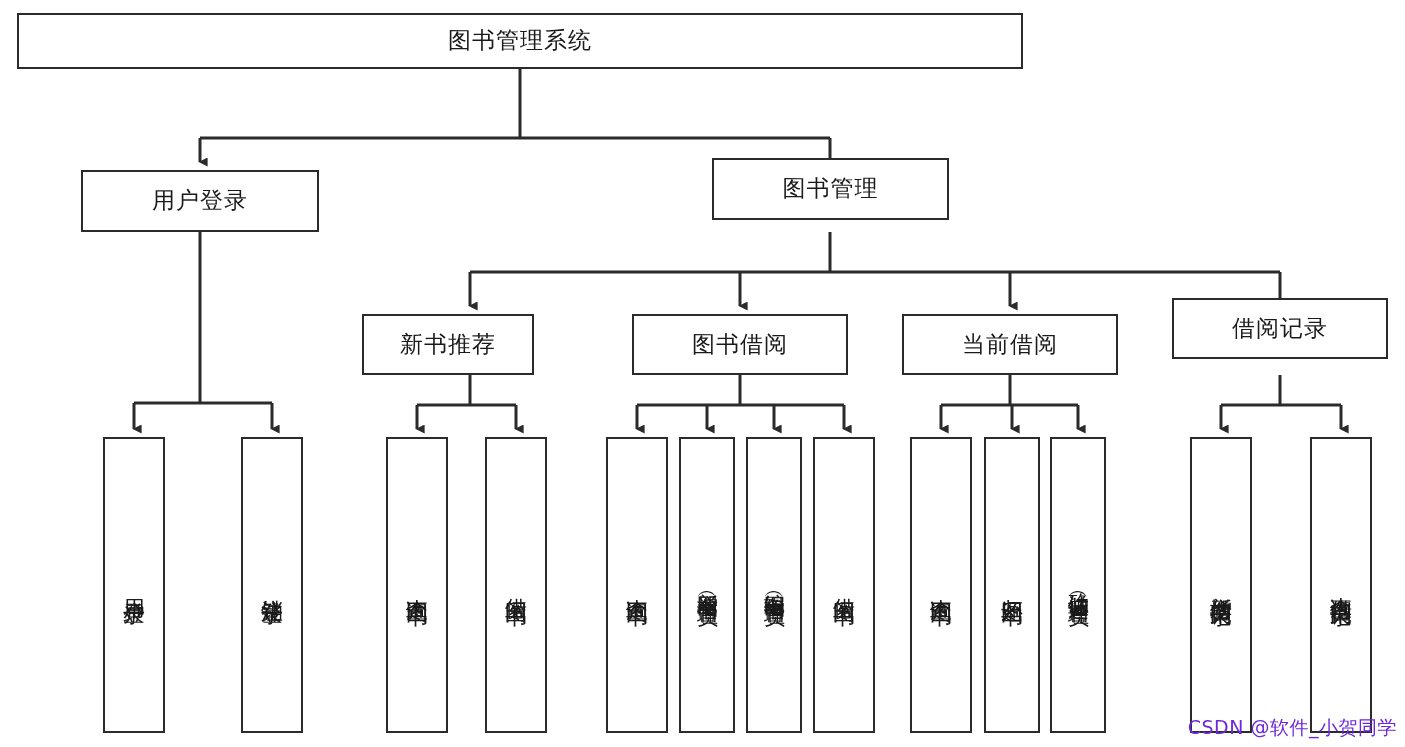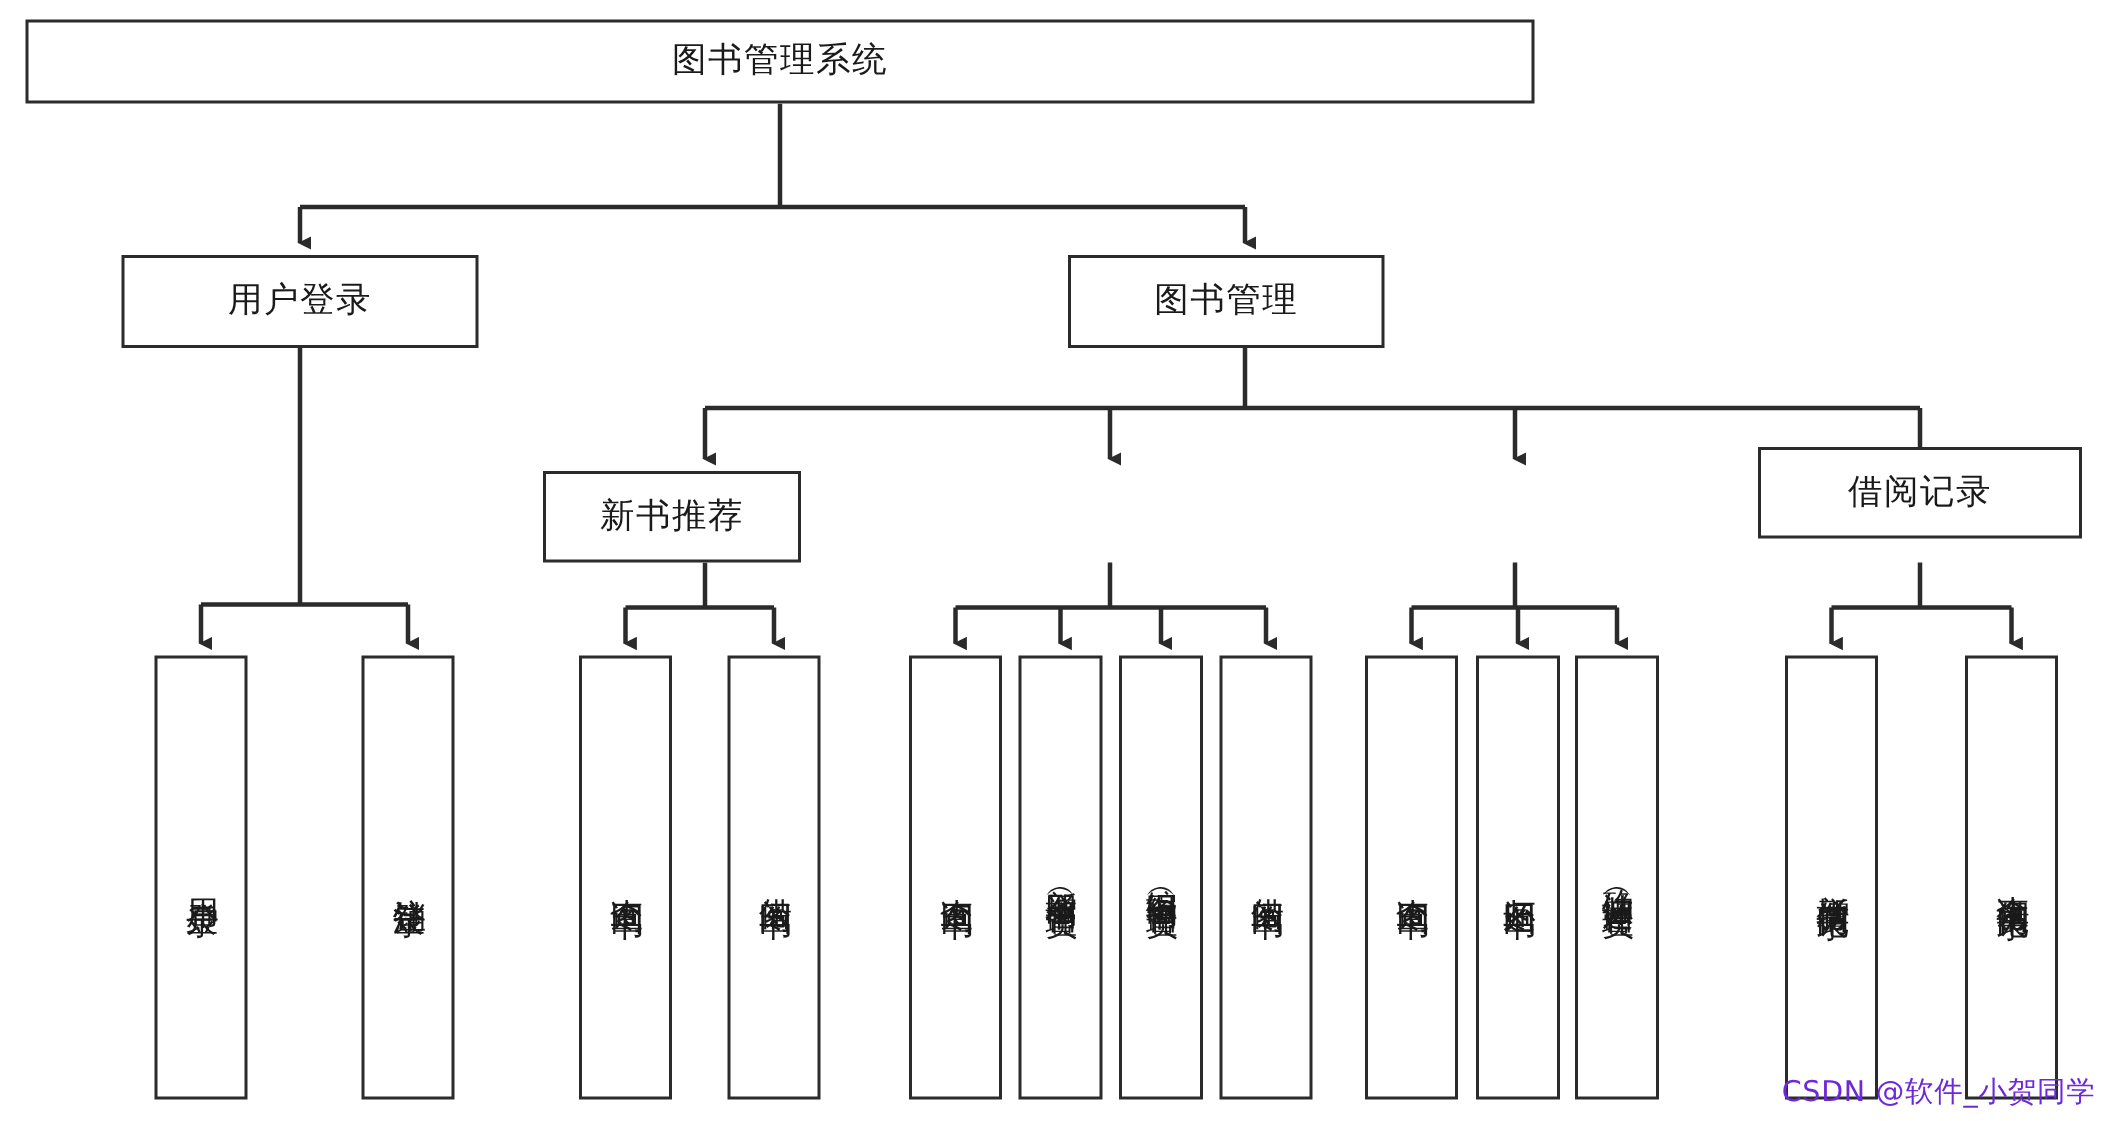--- a/index.html
+++ b/index.html
@@ -122,26 +122,32 @@
     </g>
   </svg>
 
   <div class="node-box horizontal" style="left:17px;top:13px;width:1006px;height:56px;">
     <span class="node-label">图书管理系统</span>
   </div>
 
   <div class="node-box horizontal" style="left:81px;top:170px;width:238px;height:62px;">
     <span class="node-label">用户登录</span>
   </div>
-  <div class="node-box horizontal" style="left:712px;top:170px;width:211px;height:62px;">
+  <div class="node-box horizontal" style="left:712px;top:158px;width:237px;height:62px;">
     <span class="node-label">图书管理</span>
   </div>
 
   <div class="node-box horizontal" style="left:362px;top:314px;width:172px;height:61px;">
     <span class="node-label">新书推荐</span>
+  </div>
+  <div class="node-box horizontal" style="left:632px;top:314px;width:216px;height:61px;">
+    <span class="node-label">图书借阅</span>
+  </div>
+  <div class="node-box horizontal" style="left:902px;top:314px;width:216px;height:61px;">
+    <span class="node-label">当前借阅</span>
   </div>
   <div class="node-box horizontal" style="left:1172px;top:298px;width:216px;height:61px;">
     <span class="node-label">借阅记录</span>
   </div>
 
   <div class="node-box vertical" style="left:103px;top:437px;width:62px;height:296px;">
     <span class="node-label">用户登录</span>
   </div>
   <div class="node-box vertical" style="left:241px;top:437px;width:62px;height:296px;">
     <span class="node-label">注销登录</span>

